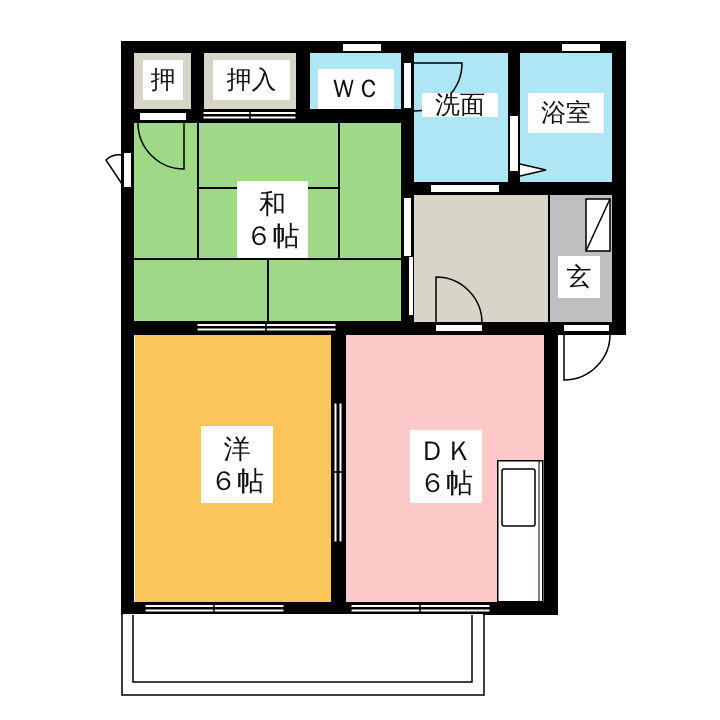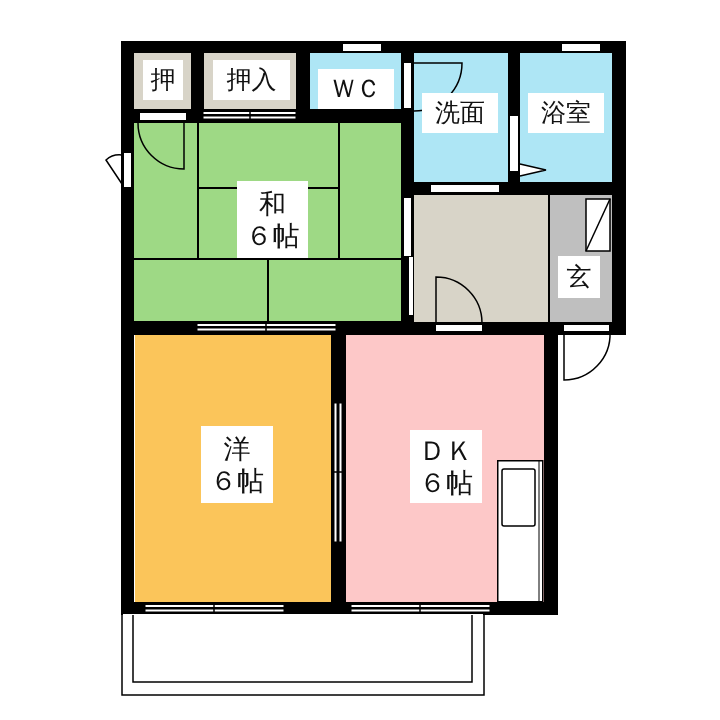--- a/index.html
+++ b/index.html
@@ -151,21 +151,21 @@
 
 <div class="label" style="left:143px;top:60px;width:40px;height:40px;font-size:25px;">
   <span>押</span>
 </div>
 <div class="label" style="left:213px;top:60px;width:77px;height:40px;font-size:25px;">
   <span>押入</span>
 </div>
 <div class="label" style="left:318px;top:69px;width:76px;height:40px;font-size:25px;">
   <span>ＷＣ</span>
 </div>
-<div class="label" style="left:422px;top:93px;width:76px;height:40px;font-size:25px;">
+<div class="label" style="left:422px;top:93px;width:76px;height:24px;font-size:25px;">
   <span>洗面</span>
 </div>
 <div class="label" style="left:528px;top:93px;width:76px;height:40px;font-size:25px;">
   <span>浴室</span>
 </div>
 <div class="label" style="left:237px;top:181px;width:71px;height:77px;">
   <span>和</span>
   <span>６帖</span>
 </div>
 <div class="label" style="left:558px;top:256px;width:42px;height:42px;font-size:25px;">

